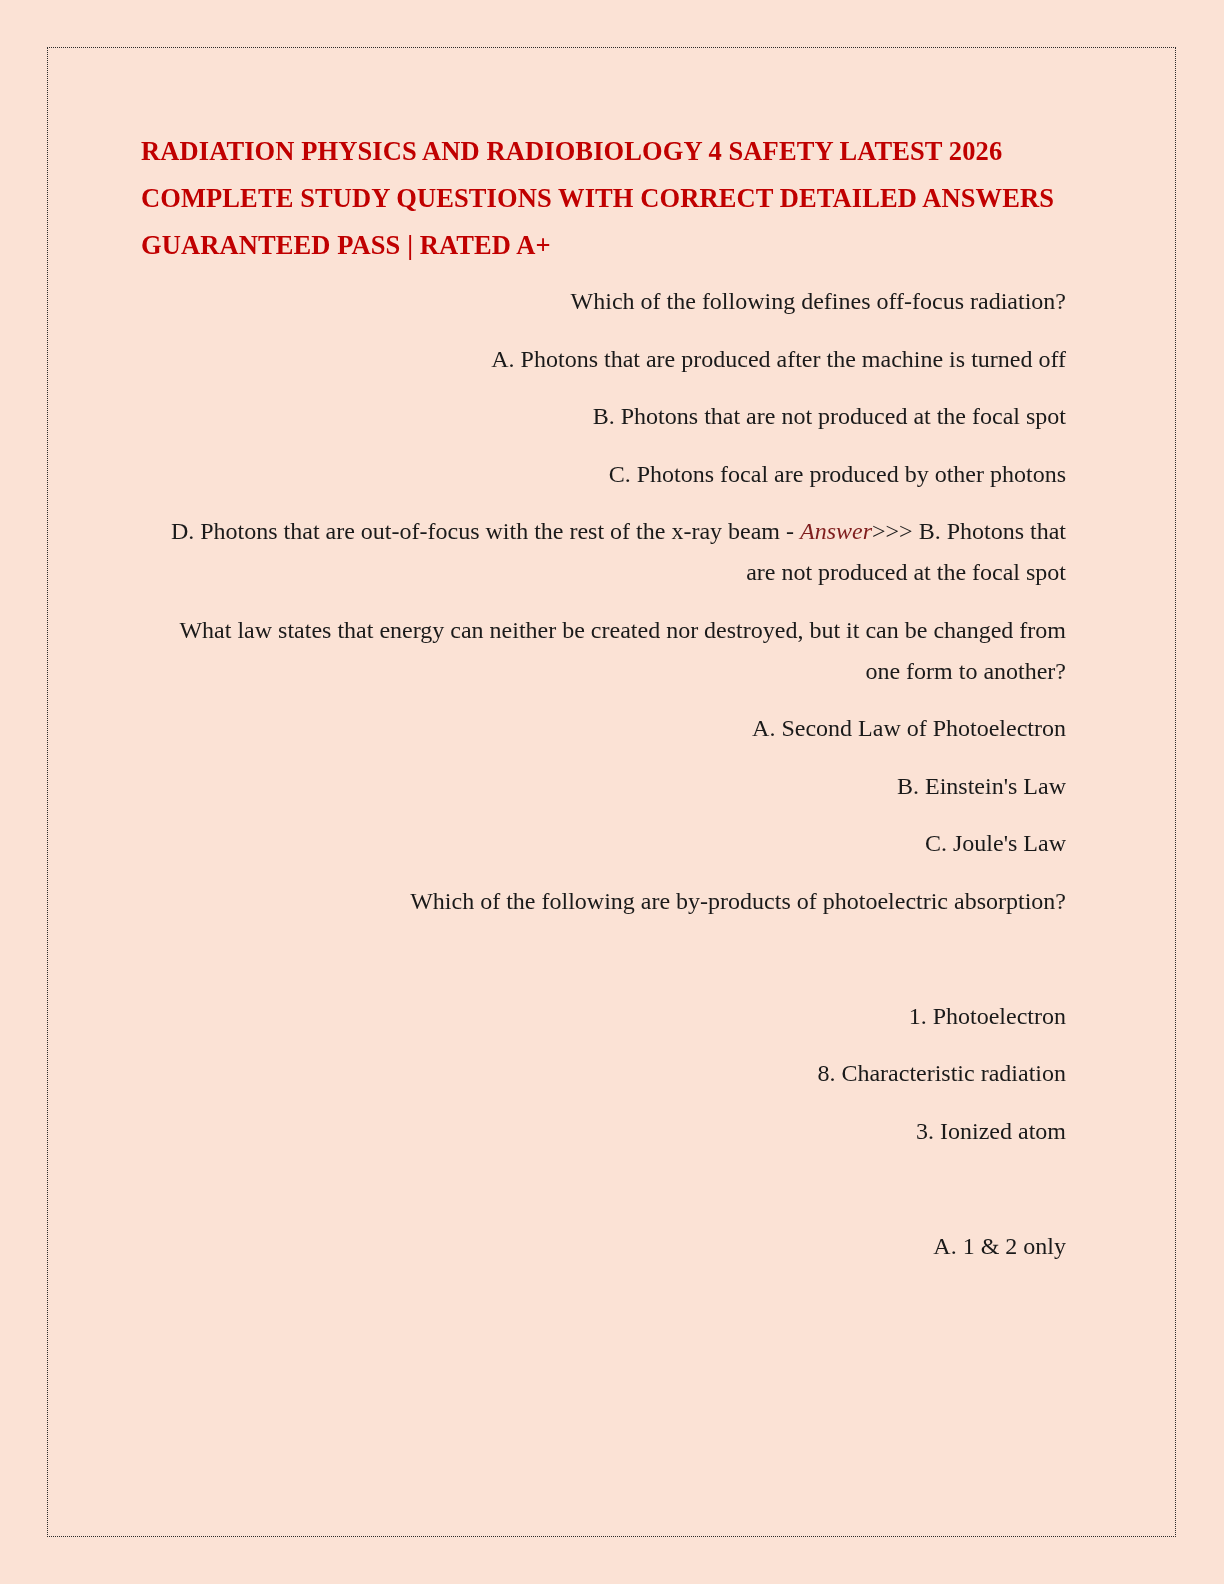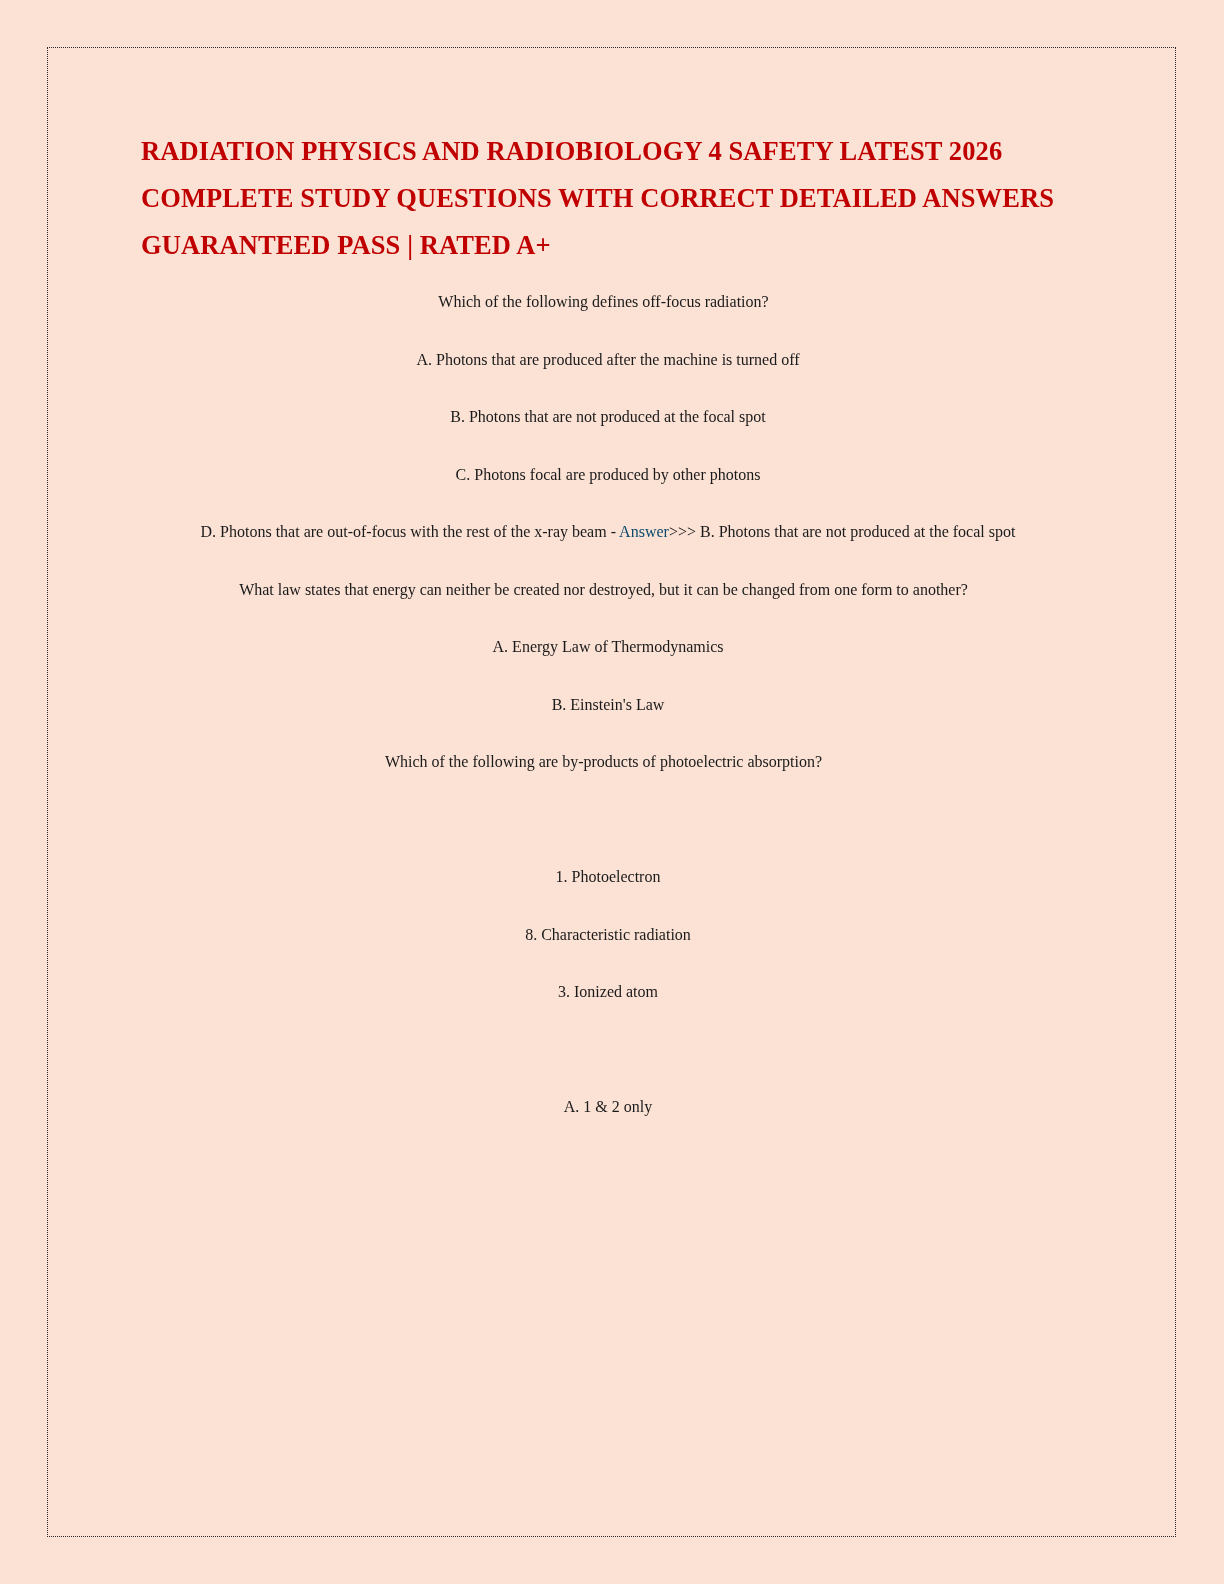--- a/index.html
+++ b/index.html
@@ -46,38 +46,39 @@
     font-weight: bold;
     font-size: 26.5px;
     line-height: 47px;
     letter-spacing: 0.1px;
     margin: 0 0 12px 0;
     text-align: left;
   }
 
   .para {
     color: #1a1a1a;
-    font-size: 16px;
+    font-size: 24px;
     line-height: 41px;
     margin: 0 0 16.5px 0;
-    text-align: center;
+    text-align: right;
     white-space: pre-wrap;
   }
 
   .para.indent {
     padding-left: 5px;
   }
 
   .para.blank {
     height: 41px;
     margin-bottom: 16.5px;
   }
 
   .answer-tag {
-    color: #0c4a6e;
+    color: #7f1d1d;
+    font-style: italic;
   }
 
   .arrows {
     color: #1a1a1a;
   }
 </style>
 </head>
 <body>
 
 <div class="page">
@@ -93,24 +94,25 @@
     <p class="para indent"> A. Photons that are produced after the machine is turned off</p>
 
     <p class="para indent"> B. Photons that are not produced at the focal spot</p>
 
     <p class="para indent"> C. Photons focal are produced by other photons</p>
 
     <p class="para indent"><span> D. Photons that are out-of-focus with the rest of the x-ray beam - </span><span class="answer-tag">Answer</span><span class="arrows">&gt;&gt;&gt; </span><span>B. Photons that are not produced at the focal spot</span></p>
 
     <p class="para">What law states that energy can neither be created nor destroyed, but it can be changed from one form to another?</p>
 
-    <p class="para indent"> A. Energy Law of Thermodynamics</p>
+    <p class="para indent"> A. Second Law of Photoelectron</p>
 
     <p class="para indent"> B. Einstein's Law</p>
 
+    <p class="para indent"> C. Joule's Law</p>
 
 
     <p class="para">Which of the following are by-products of photoelectric absorption?</p>
 
     <p class="para blank"></p>
 
     <p class="para indent"> 1. Photoelectron</p>
 
     <p class="para indent"> 8. Characteristic radiation</p>
 

